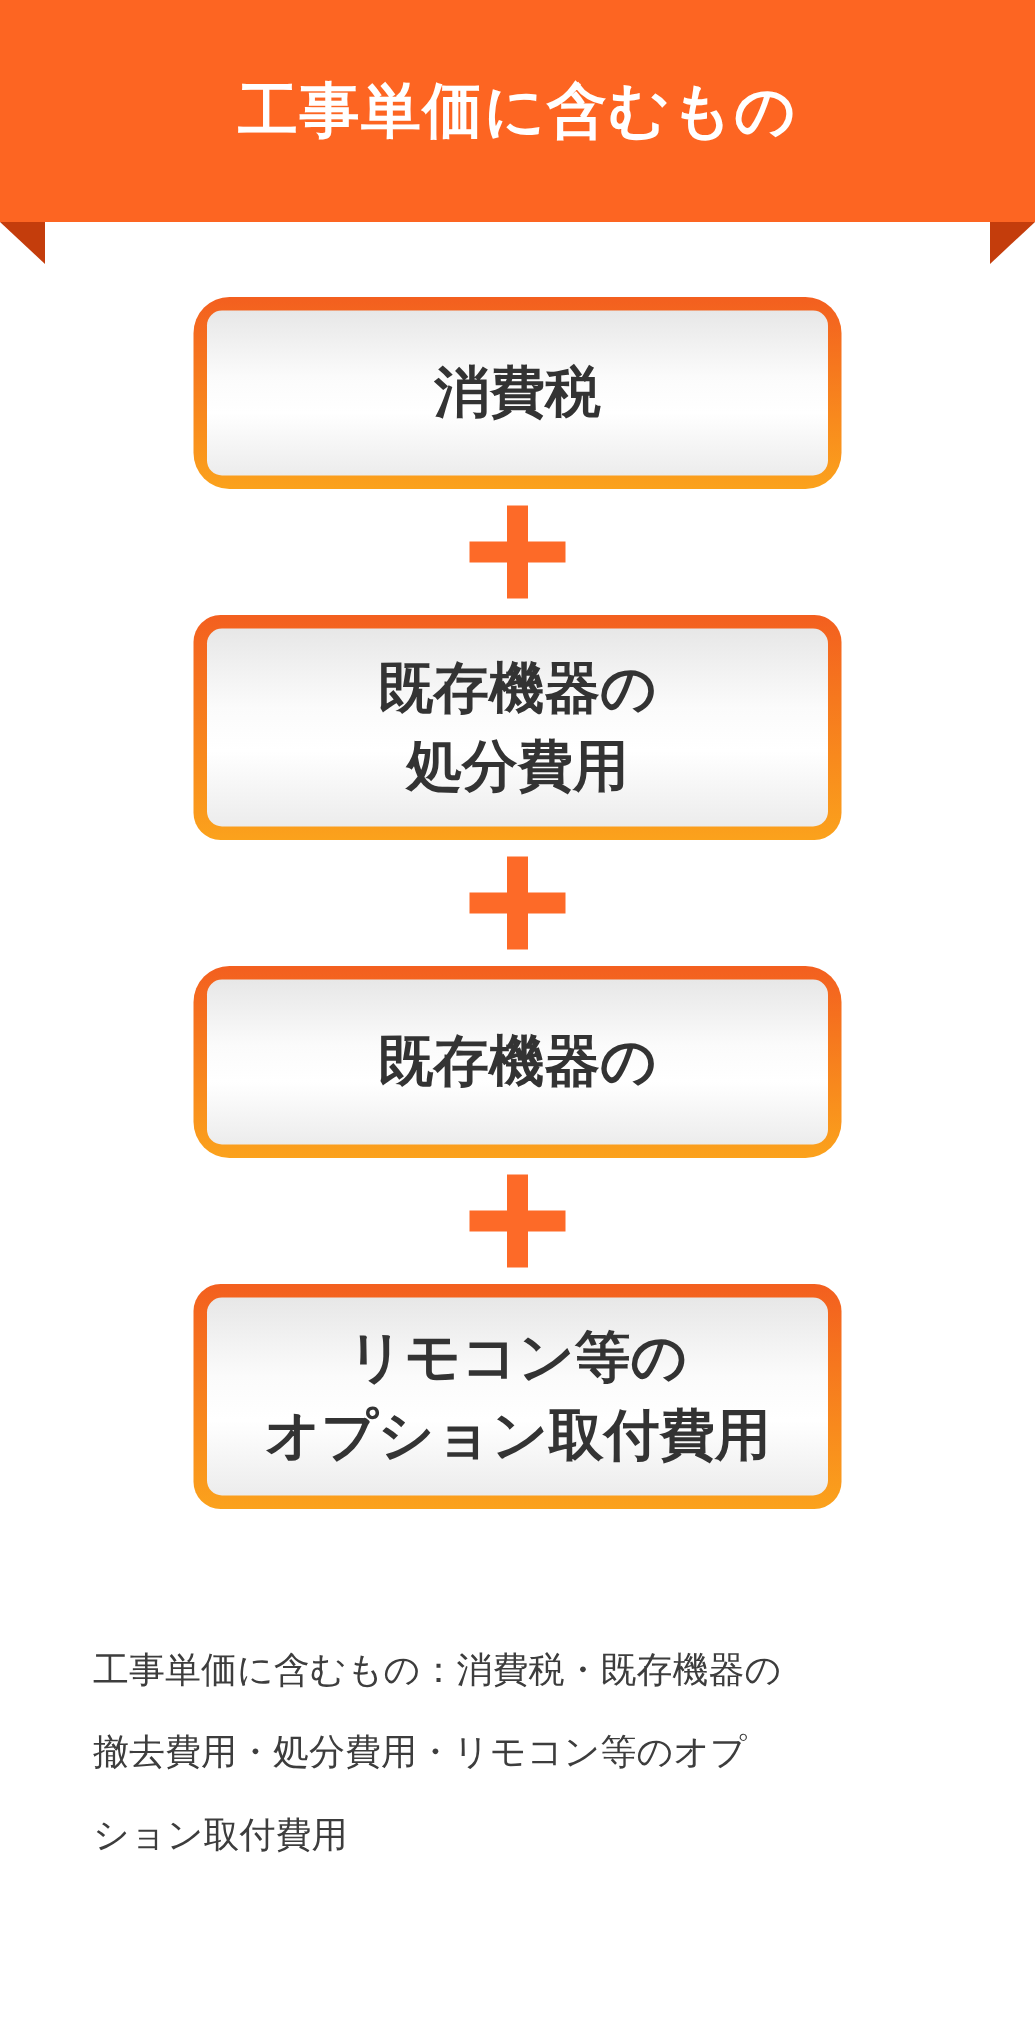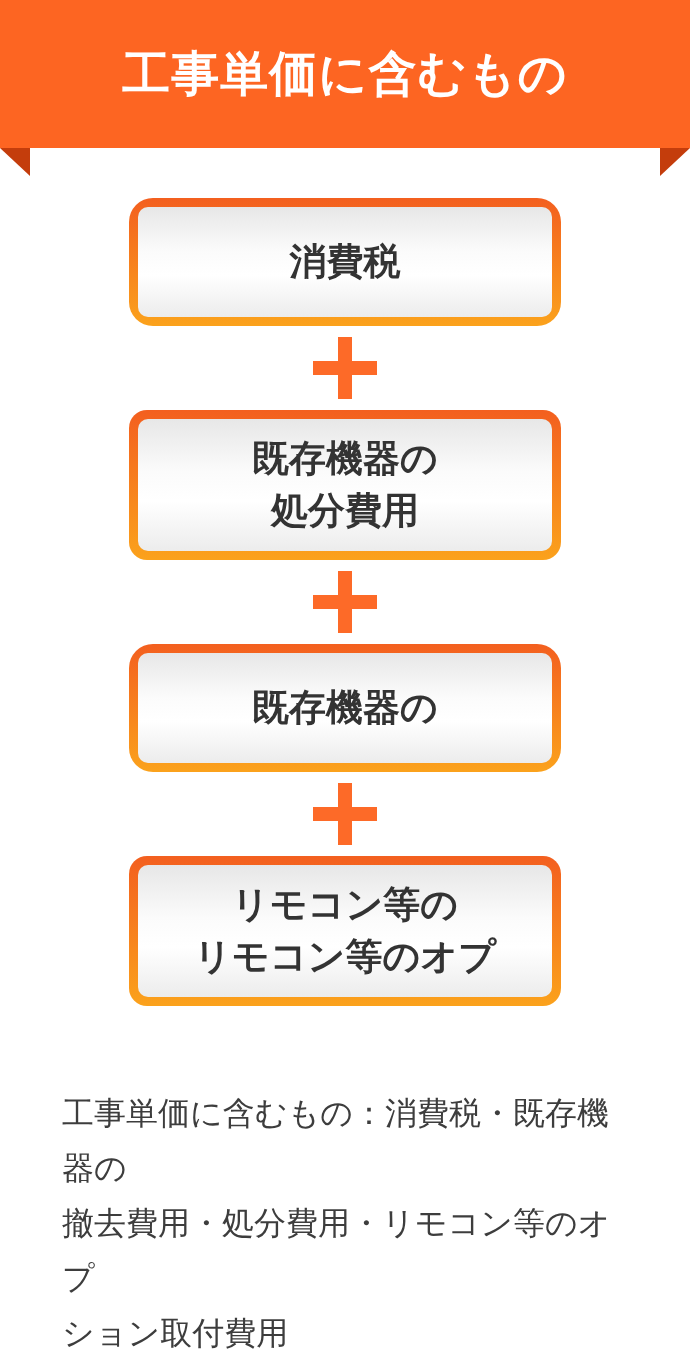--- a/index.html
+++ b/index.html
@@ -25,21 +25,21 @@
     overflow:hidden;
   }
   .page{position:relative;width:690px;height:1360px;}
   .banner{
     width:690px;height:148px;
     background:var(--banner_bg,#fd6522);
     display:flex;align-items:center;justify-content:center;
   }
   .banner h1{
     color:var(--title_text,#ffffff);
-    font-size:48px;font-weight:bold;
+    font-size:40px;font-weight:bold;
     letter-spacing:1px;
     line-height:1;
   }
   .fold{
     position:absolute;top:148px;
     width:30px;height:28px;
     background:var(--ribbon_fold,#c43d0c);
   }
   .fold-left{left:0;clip-path:polygon(0 0,100% 0,100% 100%);}
   .fold-right{left:660px;clip-path:polygon(0 0,100% 0,0 100%);}
@@ -80,21 +80,21 @@
   }
   .plus::after{
     content:"";position:absolute;
     left:25px;top:0;width:14px;height:62px;
     background:var(--plus_sign,#fd6a28);
   }
   .summary{
     margin-top:80px;
     padding-left:32px;padding-right:28px;
     color:var(--summary_text,#3d3d3d);
-    font-size:32px;
+    font-size:24px;
     line-height:55px;
     font-weight:normal;
   }
   .summary .line{display:block;}
 </style>
 </head>
 <body>
 
 <div class="page">
 
@@ -128,21 +128,21 @@
       <div class="box-inner">
         <span>既存機器の</span>
       </div>
     </div>
 
     <div class="plus"></div>
 
     <div class="box box-lg">
       <div class="box-inner">
         <span>リモコン等の</span>
-        <span>リモコン等のオプ</span>
+        <span>オプション取付費用</span>
       </div>
     </div>
 
     <p class="summary">
       <span class="line">工事単価に含むもの：消費税・既存機器の</span>
       <span class="line">撤去費用・処分費用・リモコン等のオプ</span>
       <span class="line">ション取付費用</span>
     </p>
 
   </main>

